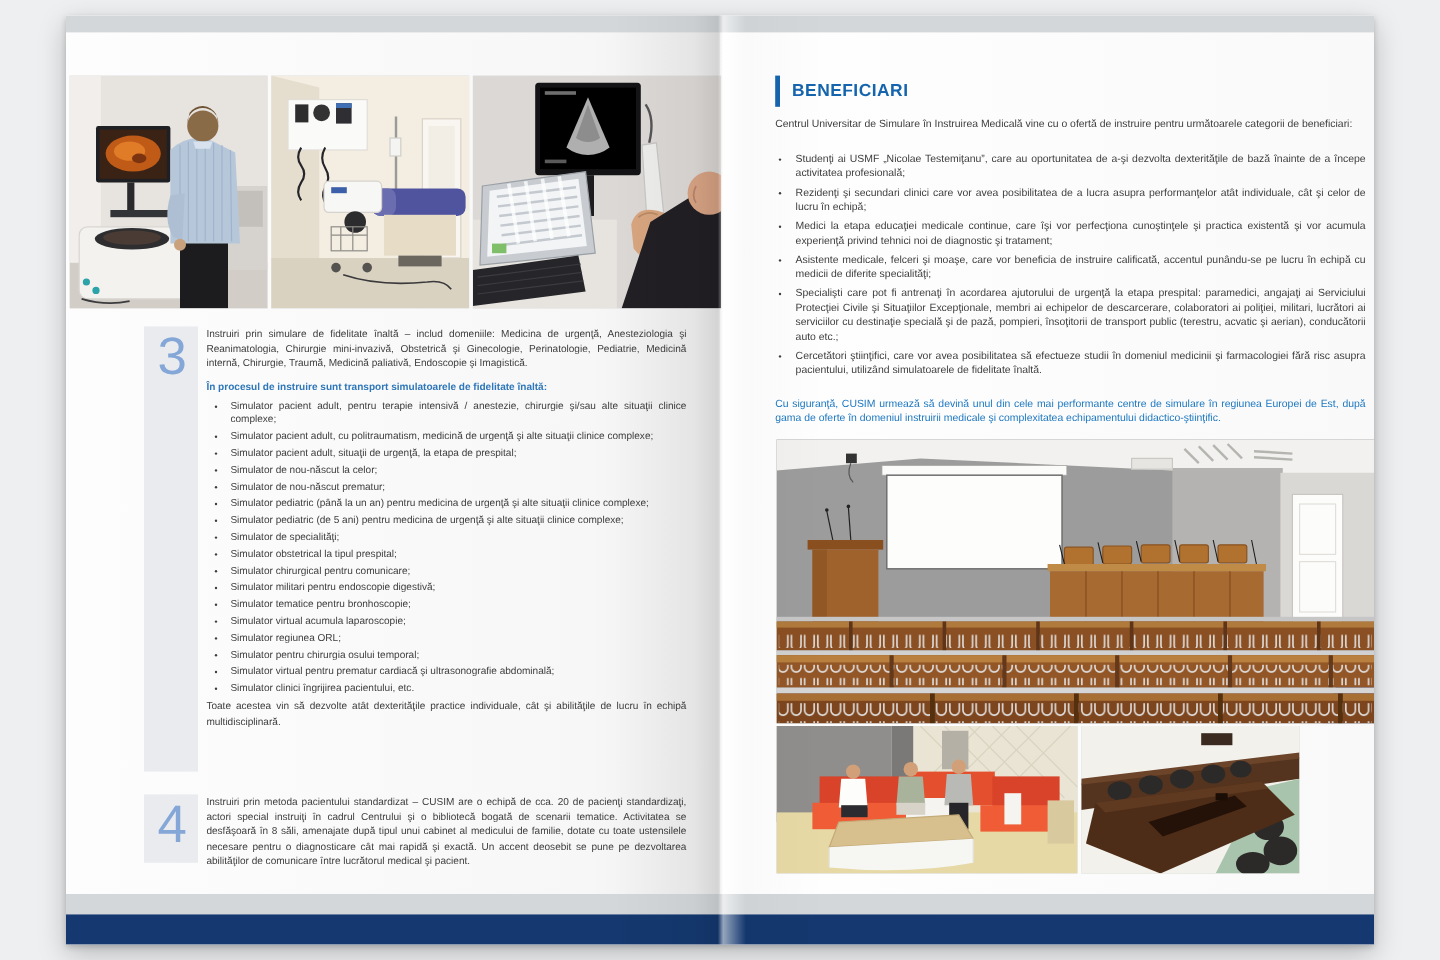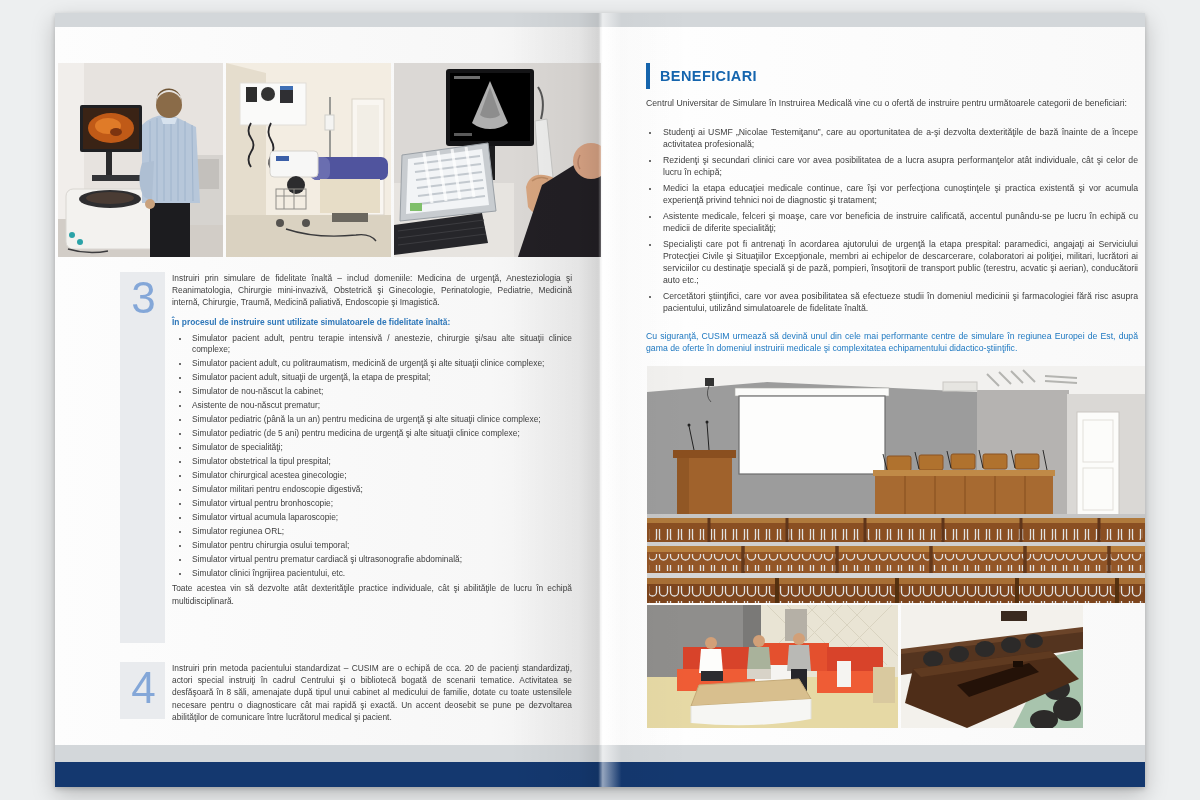--- a/index.html
+++ b/index.html
@@ -187,34 +187,34 @@
         <path d="M186,92 q-4,8 0,14" stroke="#b8846a" stroke-width="1.5" fill="none"></path>
       </svg>
     </figure>
   </div>
 
   <div class="num-strip ns3">
     <span class="n">3</span>
   </div>
   <div class="textcol sec3">
     <p>Instruiri prin simulare de fidelitate înaltă – includ domeniile: Medicina de urgenţă, Anesteziologia şi Reanimatologia, Chirurgie mini-invazivă, Obstetrică şi Ginecologie, Perinatologie, Pediatrie, Medicină internă, Chirurgie, Traumă, Medicină paliativă, Endoscopie şi Imagistică.</p>
-    <p class="subhead">În procesul de instruire sunt utilizate simulatoarele de fidelitate înaltă:</p>
+    <p class="subhead">În procesul de instruire sunt transport simulatoarele de fidelitate înaltă:</p>
     <ul class="sim-list">
       <li>Simulator pacient adult, pentru terapie intensivă / anestezie, chirurgie şi/sau alte situaţii clinice complexe;</li>
       <li>Simulator pacient adult, cu politraumatism, medicină de urgenţă şi alte situaţii clinice complexe;</li>
       <li>Simulator pacient adult, situaţii de urgenţă, la etapa de prespital;</li>
-      <li>Simulator de nou-născut la cabinet;</li>
-      <li>Asistente de nou-născut prematur;</li>
+      <li>Simulator de nou-născut la celor;</li>
+      <li>Simulator de nou-născut prematur;</li>
       <li>Simulator pediatric (până la un an) pentru medicina de urgenţă şi alte situaţii clinice complexe;</li>
       <li>Simulator pediatric (de 5 ani) pentru medicina de urgenţă şi alte situaţii clinice complexe;</li>
       <li>Simulator de specialităţi;</li>
       <li>Simulator obstetrical la tipul prespital;</li>
-      <li>Simulator chirurgical acestea ginecologie;</li>
+      <li>Simulator chirurgical pentru comunicare;</li>
       <li>Simulator militari pentru endoscopie digestivă;</li>
-      <li>Simulator virtual pentru bronhoscopie;</li>
+      <li>Simulator tematice pentru bronhoscopie;</li>
       <li>Simulator virtual acumula laparoscopie;</li>
       <li>Simulator regiunea ORL;</li>
       <li>Simulator pentru chirurgia osului temporal;</li>
       <li>Simulator virtual pentru prematur cardiacă şi ultrasonografie abdominală;</li>
       <li>Simulator clinici îngrijirea pacientului, etc.</li>
     </ul>
     <p class="closing">Toate acestea vin să dezvolte atât dexterităţile practice individuale, cât şi abilităţile de lucru în echipă multidisciplinară.</p>
   </div>
 
   <div class="num-strip ns4">

